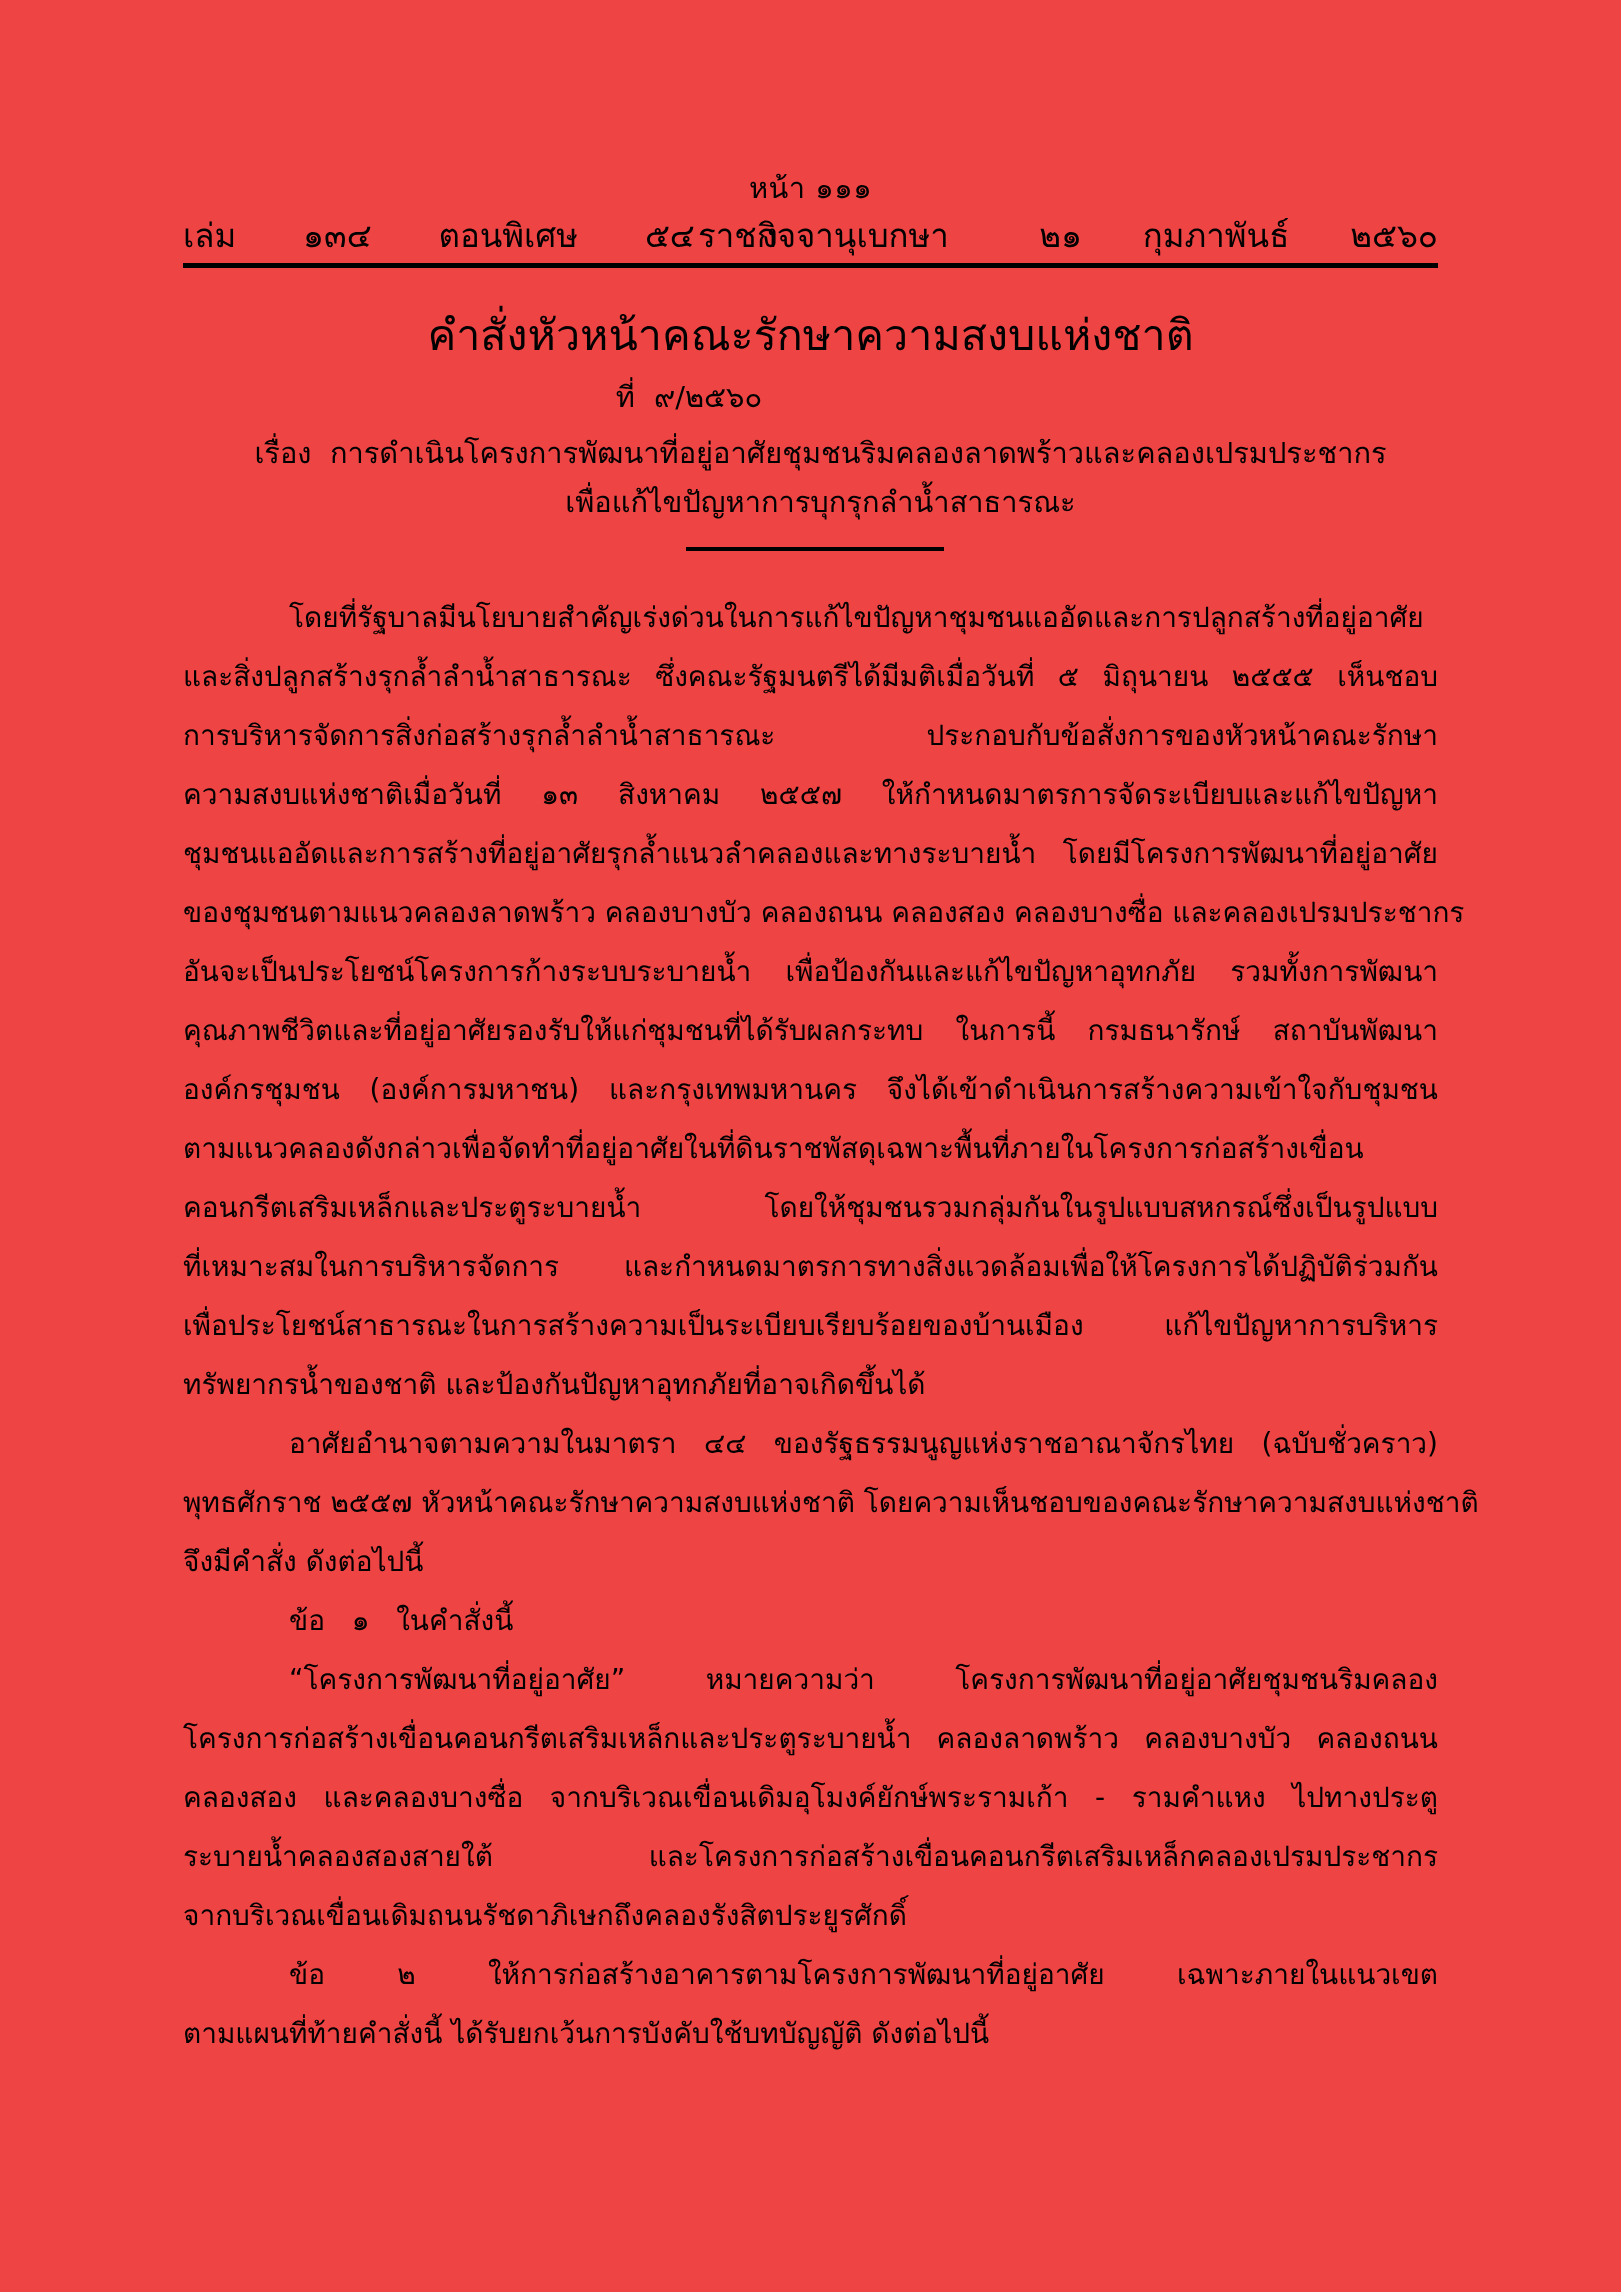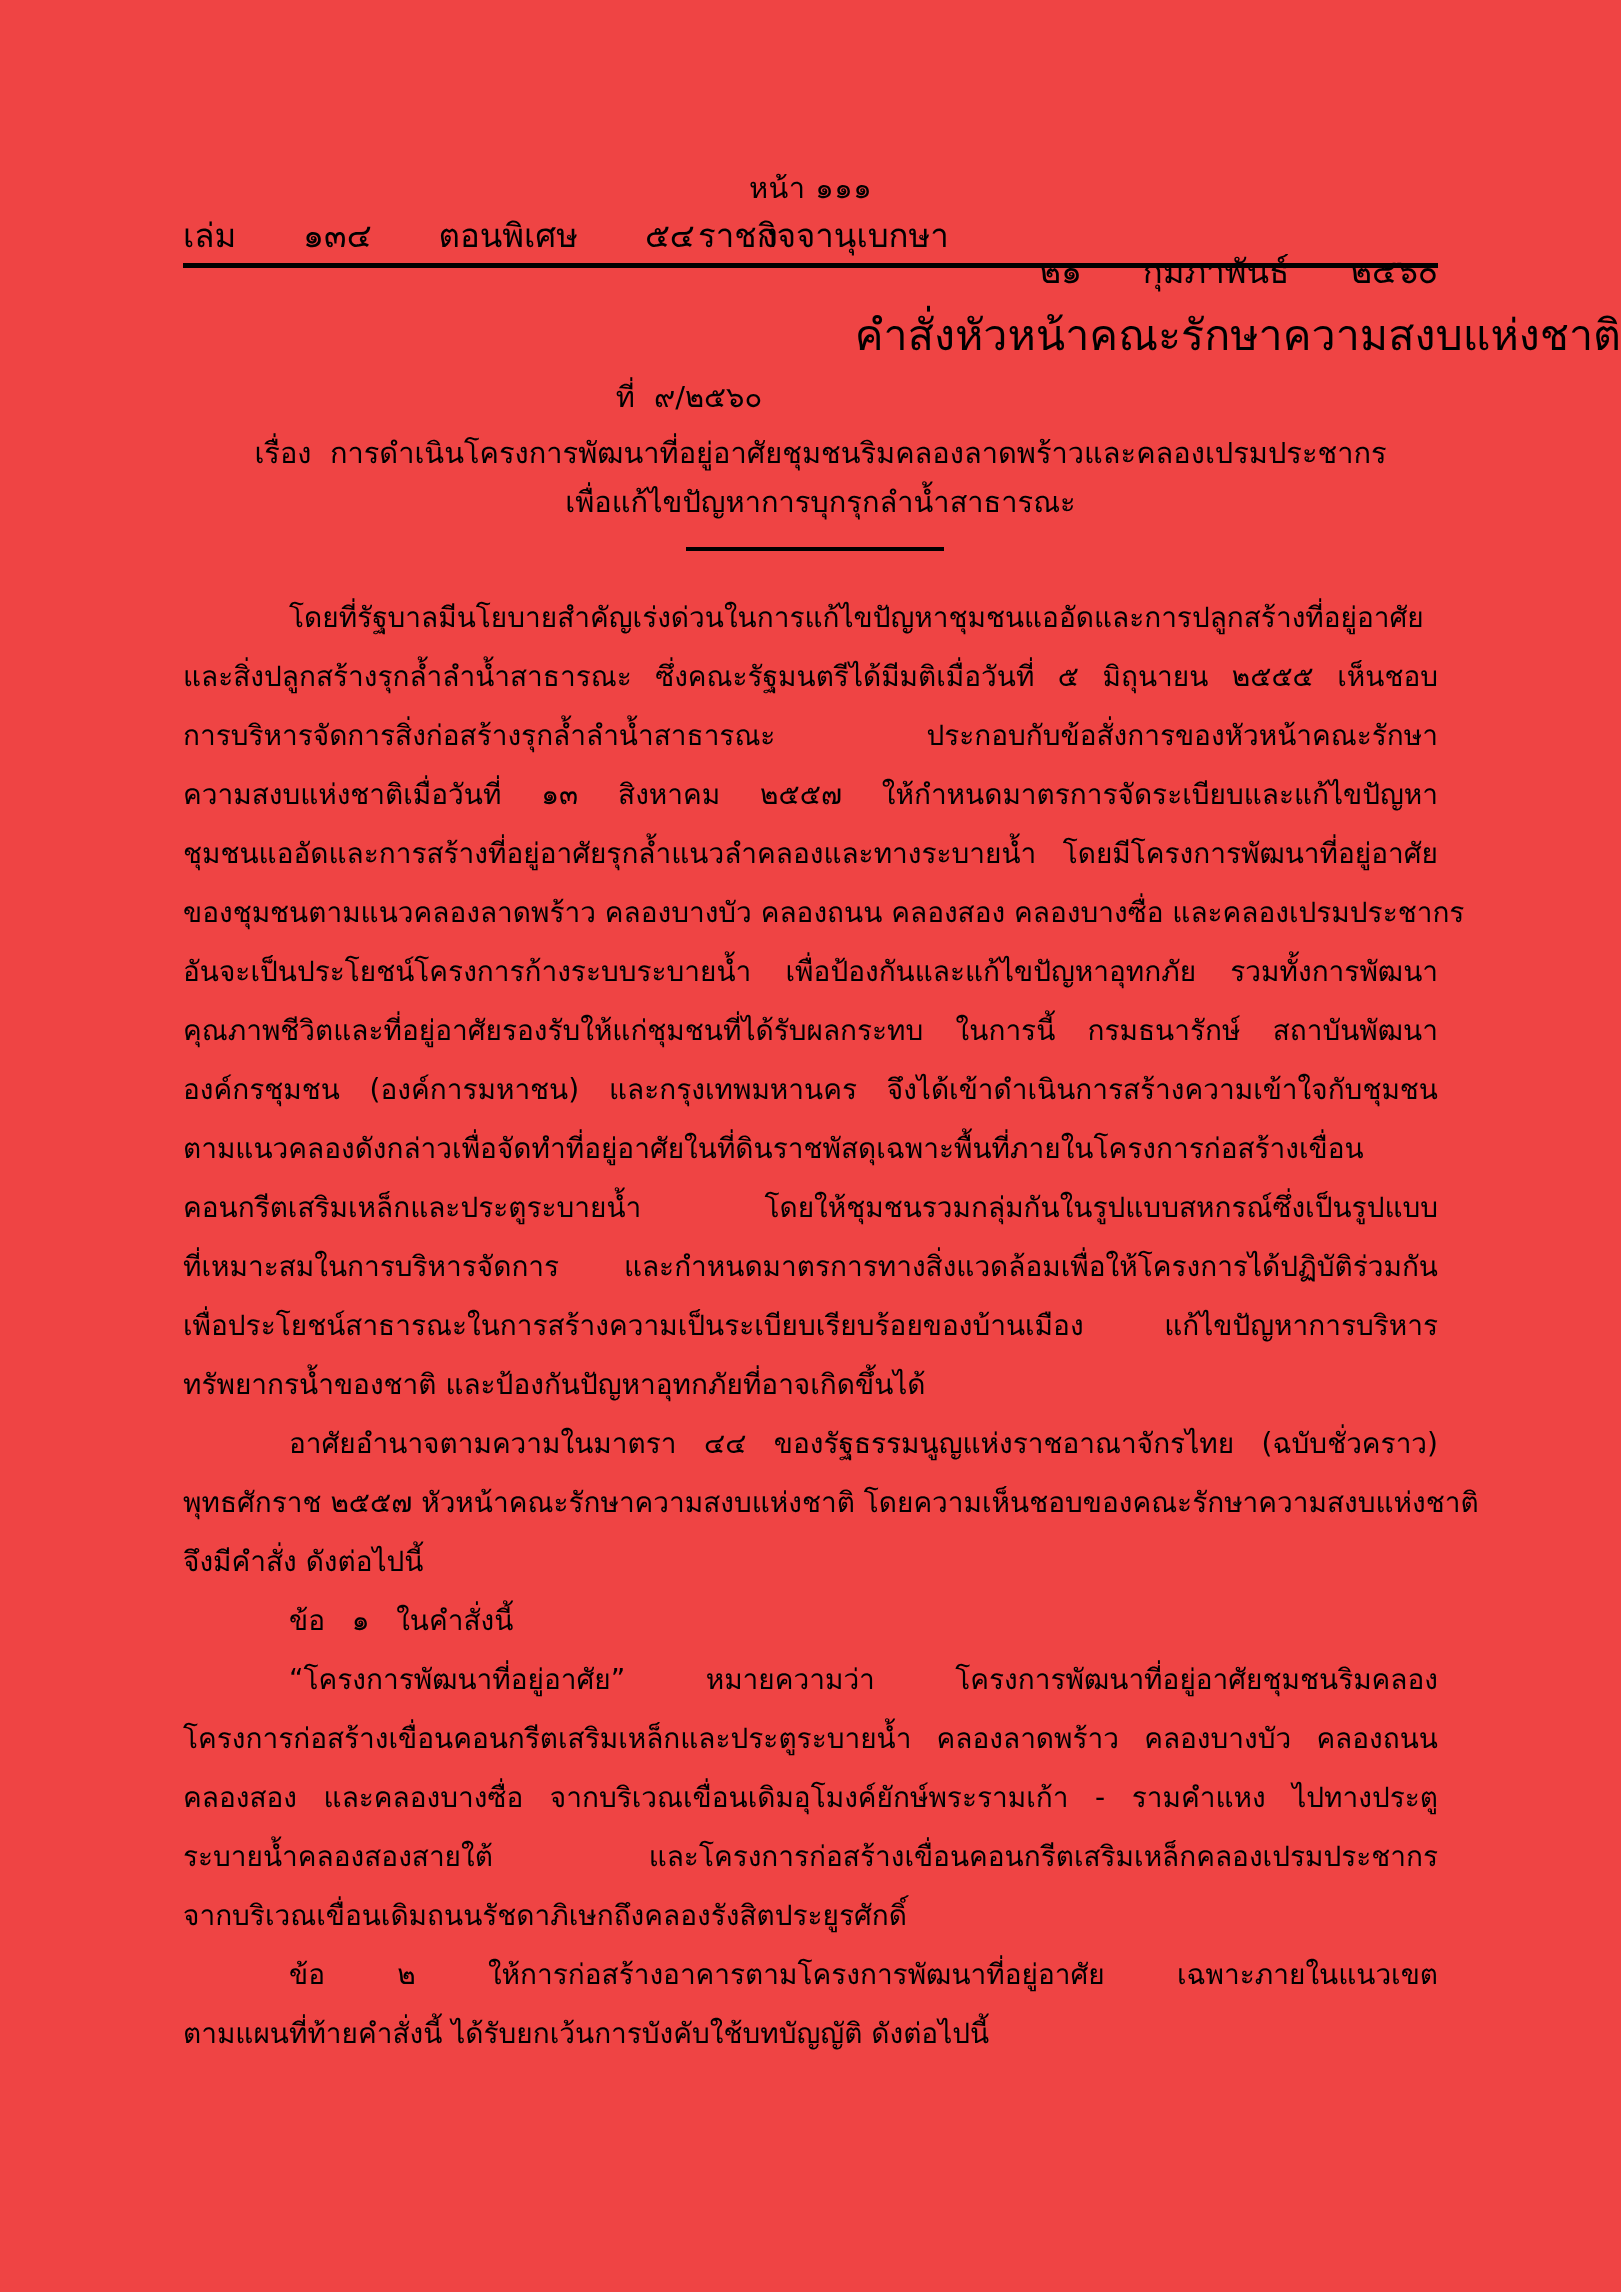--- a/index.html
+++ b/index.html
@@ -54,36 +54,35 @@
       left: 515px;
       top: 0;
       white-space: pre;
     }
     .header-right {
       position: absolute;
       right: 0;
       top: 0;
       white-space: pre;
       word-spacing: 9.8px;
-      margin-top: 36px;
     }
     .header-rule {
       position: absolute;
       left: 183px;
       top: 263px;
       width: 1255px;
       height: 4.9px;
       background: #000000;
     }
     .title {
       position: absolute;
       top: 306px;
       left: 0;
       width: 1621px;
-      text-align: right;
+      text-align: center;
       font-size: 43px;
       line-height: 59px;
     }
     .order-no {
       position: absolute;
       top: 376px;
       left: 0;
       width: 1378px;
       text-align: center;
       font-size: 29px;

